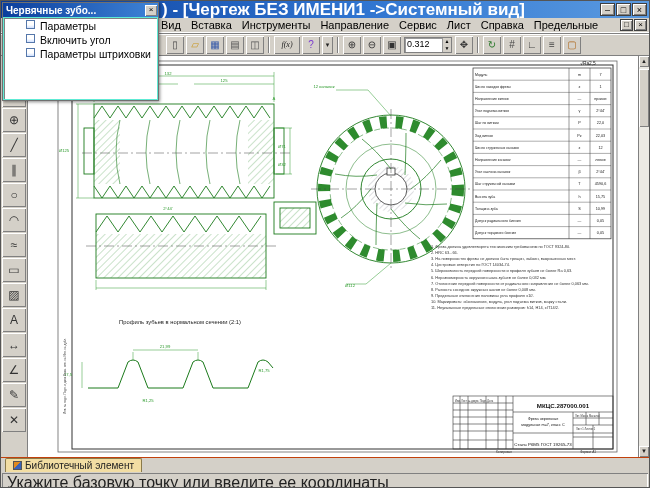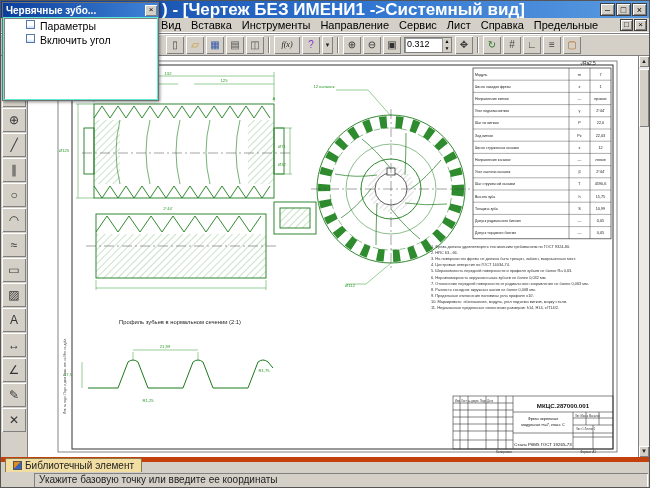--- a/index.html
+++ b/index.html
@@ -45,30 +45,30 @@
          box-shadow:inset 1px 1px #fff,inset -1px -1px #808080;font-family:inherit;cursor:default;}
   .canvas{flex:1;background:#fff;position:relative;overflow:hidden;}
   .canvas svg{position:absolute;left:0;top:0;font-family:"Liberation Sans",sans-serif;}
   .vscroll{width:11px;background:#eceae4;display:flex;flex-direction:column;border-left:1px solid #808080;}
   .sbtn{height:11px;background:#d4d0c8;box-shadow:inset 1px 1px #fff,inset -1px -1px #808080;
         font-size:6px;text-align:center;line-height:11px;color:#222;}
   .sthumb{height:58px;margin-top:2px;background:#d4d0c8;
           box-shadow:inset 1px 1px #fff,inset -1px -1px #808080;}
   .sfill{flex:1;}
   
-  .tabrow{height:15px;background:#d4d0c8;border-top:5px solid #c2410c;display:flex;align-items:flex-end;padding-left:4px;}
+  .tabrow{height:15px;background:#d4d0c8;border-top:1px solid #c2410c;display:flex;align-items:flex-end;padding-left:4px;}
   .tab{display:inline-flex;align-items:center;gap:3px;height:14px;padding:0 7px;
        background:#f2dda3;border:1px solid #8a7a4a;border-bottom:none;border-radius:2px 2px 0 0;
        font-size:10px;color:#222;}
   .tabicon{width:9px;height:9px;background:linear-gradient(135deg,#e08a1e 50%,#3a62b8 50%);
            border:1px solid #555;}
   
   .statusbar{height:17px;background:#d4d0c8;padding:1px;}
   .statusin{height:15px;box-shadow:inset 1px 1px #808080,inset -1px -1px #fff;
-            font-size:10px;color:#222;padding:1px 5px;white-space:nowrap;overflow:hidden;margin-left:32px;}
+            font-size:16px;color:#222;padding:1px 5px;white-space:nowrap;overflow:hidden;}
   
   .fpanel{position:absolute;left:1px;top:1px;width:157px;height:99px;background:#5eead4;
           border:1px solid #707070;box-shadow:1px 1px 3px rgba(0,0,0,.45);z-index:50;}
   .fptitle{height:14px;background:linear-gradient(90deg,#0b3e9c,#3f84d8);display:flex;align-items:center;}
   .fptext{color:#fff;font-weight:bold;font-size:10px;padding-left:3px;flex:1;white-space:nowrap;overflow:hidden;}
   .fpx{width:12px;height:11px;margin-right:1px;background:#d4d0c8;border:0;padding:0;
        box-shadow:inset 1px 1px #fff,inset -1px -1px #808080;font-size:8px;line-height:10px;font-family:inherit;}
   .fpbody{margin:1px;background:#fff;height:81px;box-shadow:inset 1px 1px #808080;padding:2px 0;}
   .fpitem{display:flex;align-items:flex-start;gap:5px;height:14px;padding:0 22px;font-size:10.5px;white-space:nowrap;}
   .fpicon{width:9px;height:9px;background:linear-gradient(#fff 55%,#cfe0ff);border:1px solid #5577aa;flex:none;}
@@ -437,16 +437,20 @@
     </div>
     <div class="fpbody" id="fp-items">
         <div class="fpitem">
           <span class="fpicon"></span>
           <span>Параметры</span>
         </div>
         <div class="fpitem">
           <span class="fpicon"></span>
           <span>Включить угол</span>
         </div>
+        <div class="fpitem">
+          <span class="fpicon"></span>
+          <span>Параметры штриховки</span>
+        </div>
       </div>
   </div>
 
 </div>
 
 </body></html>

